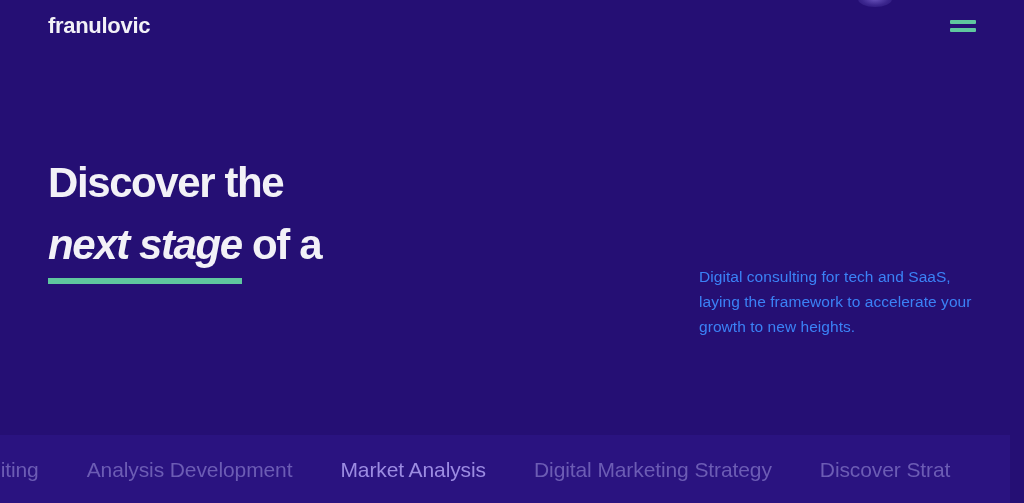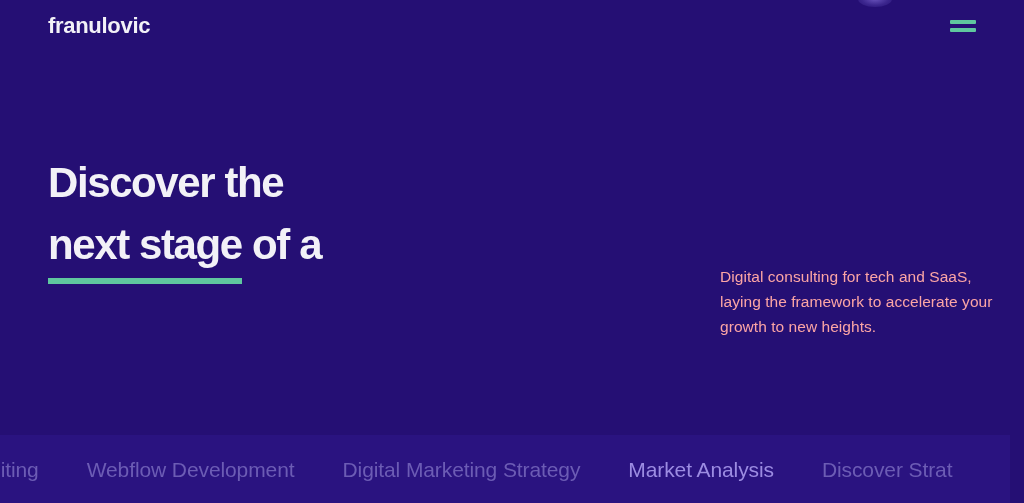--- a/index.html
+++ b/index.html
@@ -98,39 +98,40 @@
     font-weight: bold;
     line-height: 62px;
     letter-spacing: -1.4px;
     color: #F2F1F7;
     white-space: nowrap;
   }
   .headline .line { display: block; }
   .headline .mark {
     position: relative;
     display: inline-block;
+    font-style: italic;
   }
   .headline .mark .rule {
     position: absolute;
     left: 0;
     right: 0;
     bottom: -8px;
     height: 6px;
     background: #5FC79F;
   }
 
   .subcopy {
     position: absolute;
-    left: 720px;
+    left: 699px;
     top: 212px;
     width: 290px;
     margin: 0;
     font-size: 15.5px;
     line-height: 25px;
-    color: #fca5a5;
+    color: #3b82f6;
     letter-spacing: 0.05px;
   }
 
   
   .marquee {
     position: absolute;
     left: 0;
     top: 435px;
     width: 1024px;
     height: 68px;
@@ -181,20 +182,20 @@
       <span class="line">Discover the</span>
       <span class="line"><span class="mark"><span>next stage</span><span class="rule"></span></span><span> of a</span></span>
     </h1>
 
     <p class="subcopy">Digital consulting for tech and SaaS, laying the framework to accelerate your growth to new heights.</p>
   </div>
 
   <div class="marquee">
     <div class="marquee-track" id="marquee-track">
         <span class="marquee-item">e &amp; SEO Auditing</span>
-        <span class="marquee-item">Webflow Development</span>
+        <span class="marquee-item">Analysis Development</span>
+        <span class="marquee-item is-active">Market Analysis</span>
         <span class="marquee-item">Digital Marketing Strategy</span>
-        <span class="marquee-item is-active">Market Analysis</span>
         <span class="marquee-item">Discover Strat</span>
       </div>
   </div>
 
 </div>
 
 </body></html>

